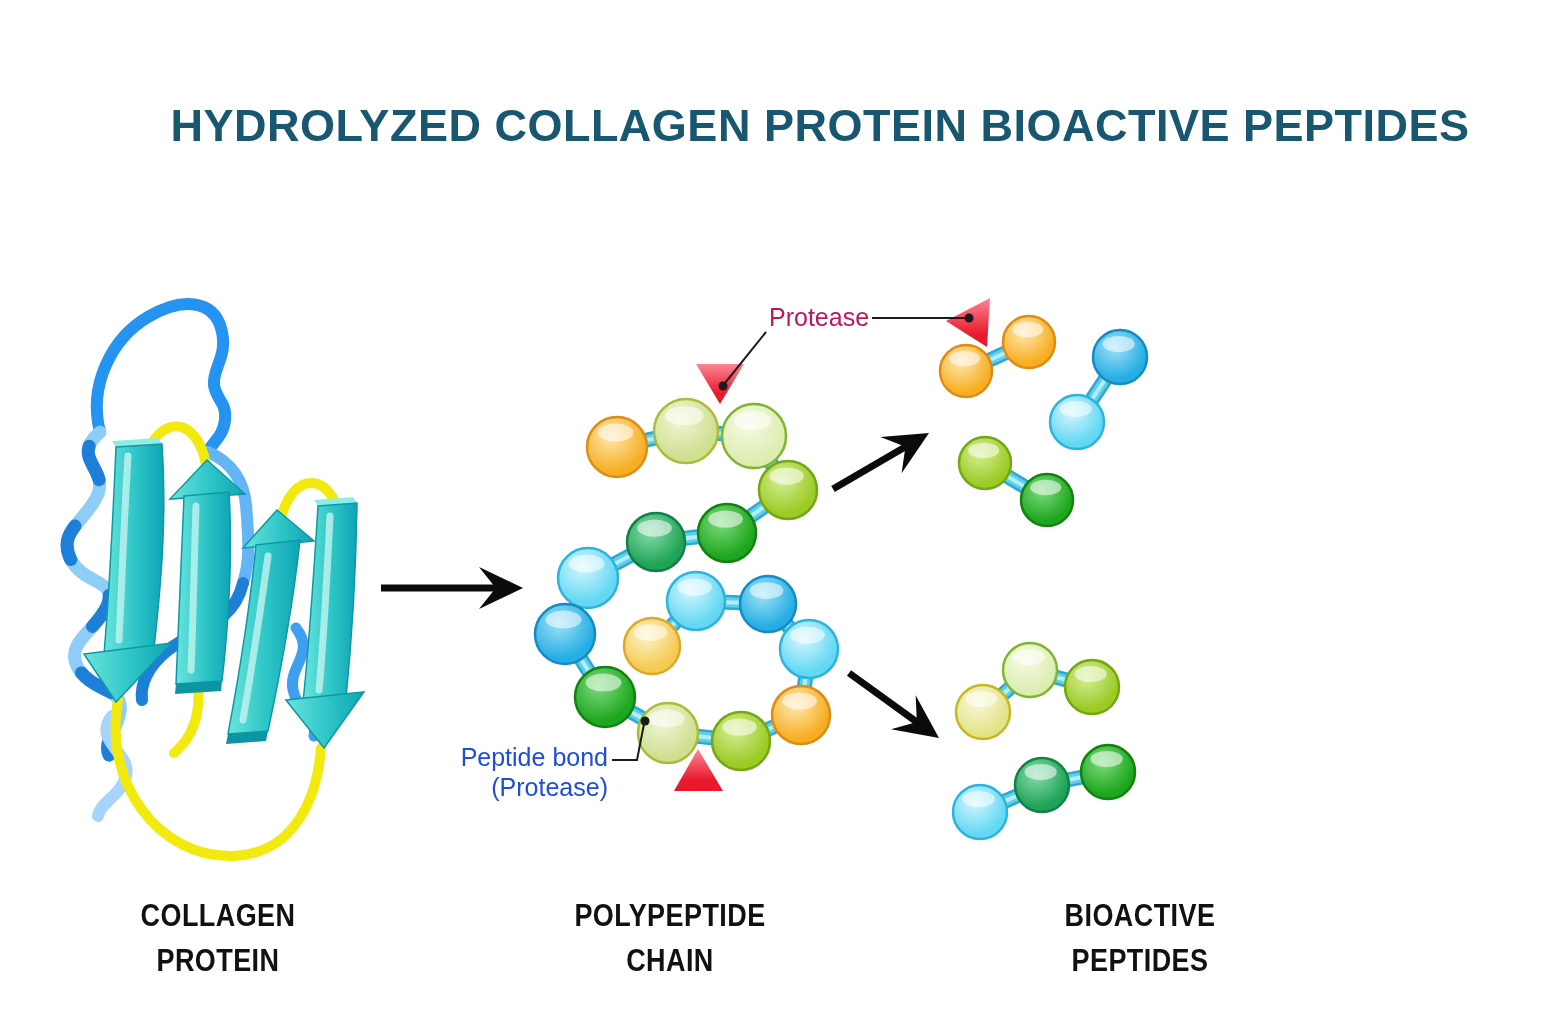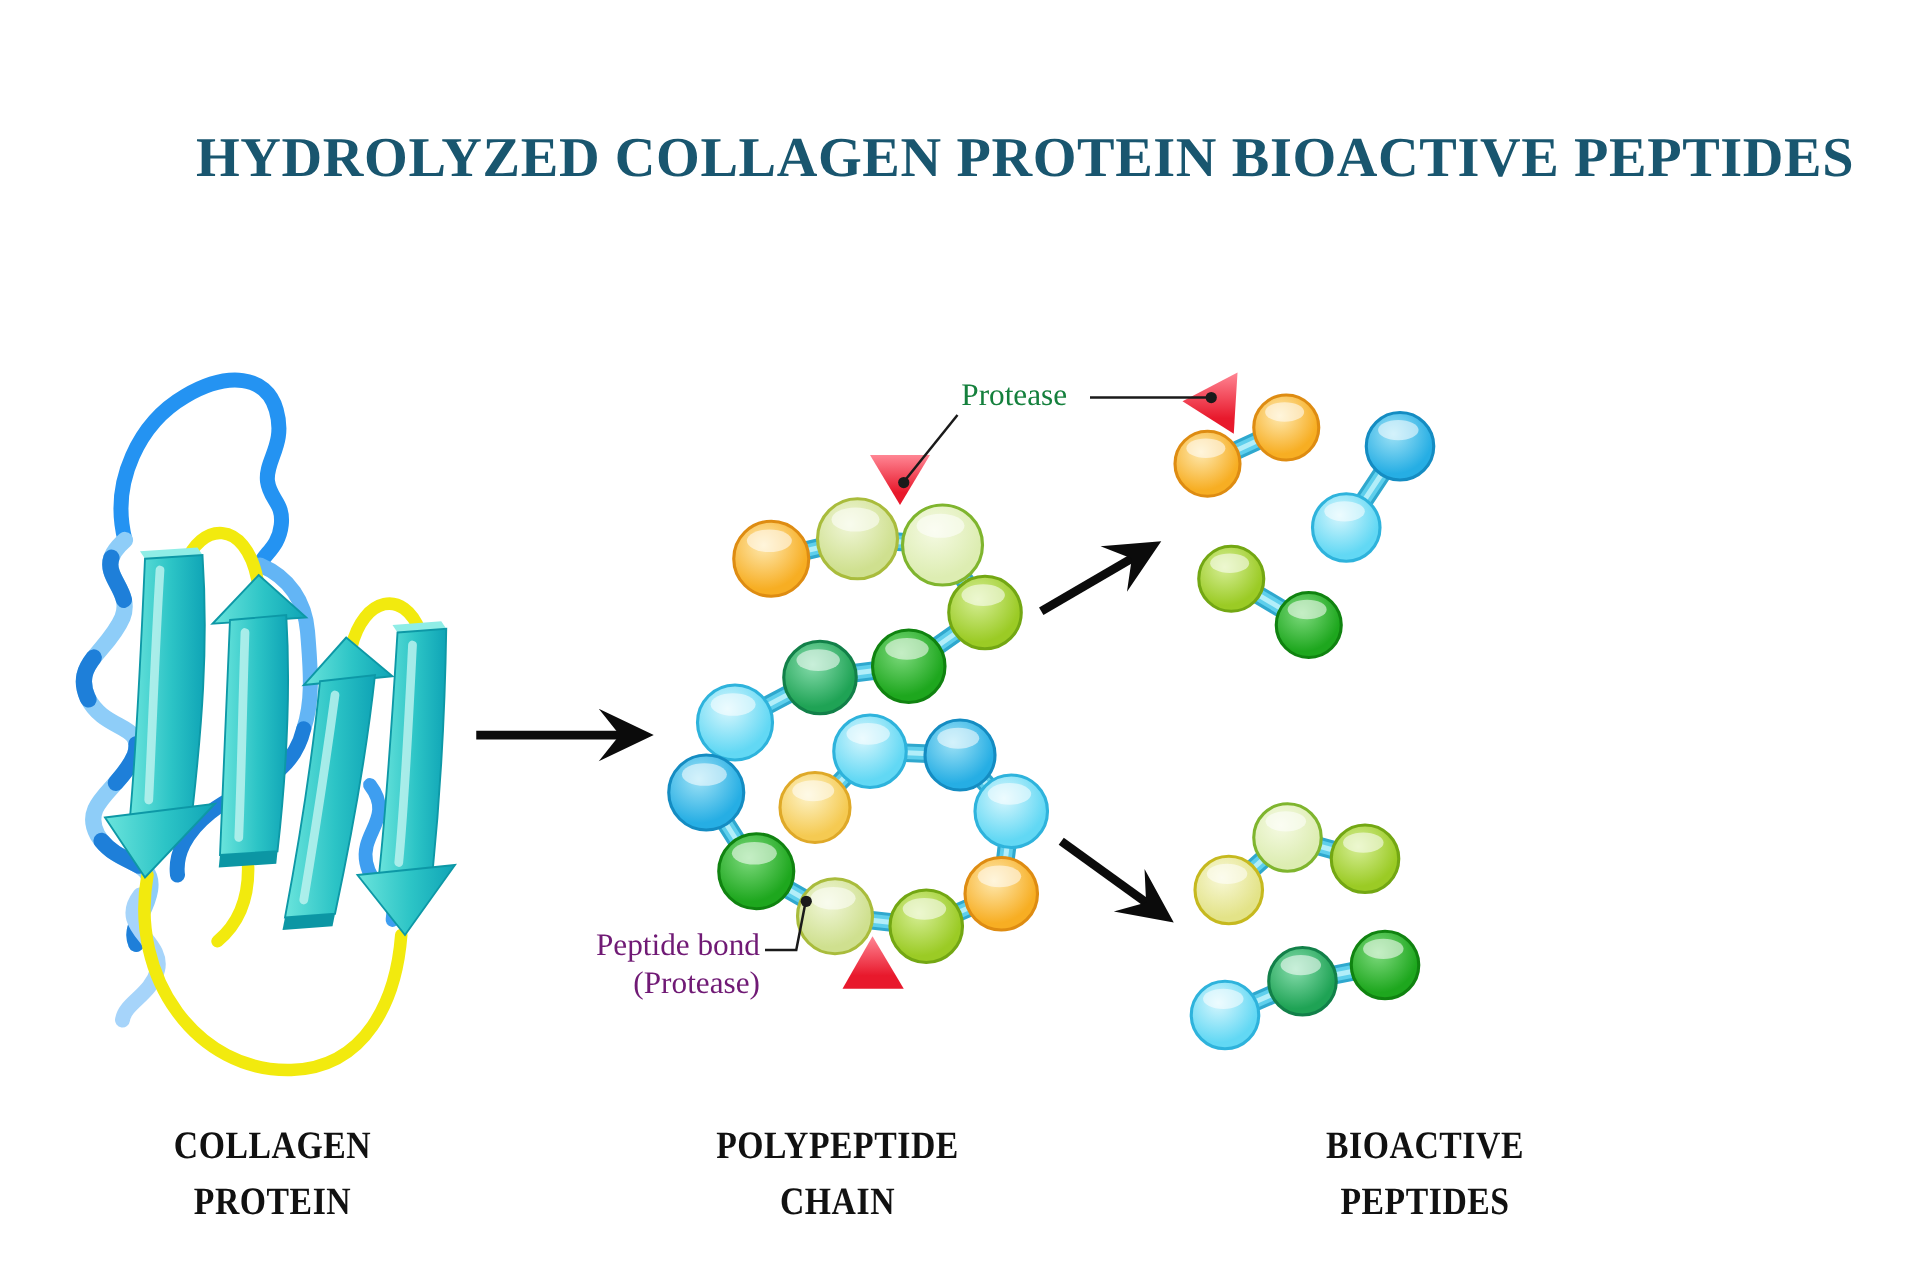--- a/index.html
+++ b/index.html
@@ -1,18 +1,18 @@
 <!DOCTYPE html>
 <html><head>
 <meta charset="utf-8">
 <style>
   html,body{margin:0;padding:0;background:#ffffff;}
   #canvas{
     position:relative;width:1544px;height:1018px;background:#ffffff;
-    overflow:hidden;font-family:Liberation Serif, serif;
+    overflow:hidden;font-family:Liberation Sans, sans-serif;
   }
   #art{position:absolute;left:0;top:0;width:1544px;height:1018px;}
   .title{
     position:absolute;top:100px;left:820px;transform:translateX(-50%);
     white-space:nowrap;font-size:45px;font-weight:bold;letter-spacing:0.5px;
   }
   .annot{position:absolute;font-size:25px;line-height:30px;}
   .annot-protease{left:769px;top:302px;white-space:nowrap;}
   .annot-peptide{left:408px;top:742px;width:200px;text-align:right;}
   .caption{
@@ -282,23 +282,23 @@
         <polygon points="523,588 479,609 495.72,588 479,567" fill="#0B0B0B"></polygon>
         <line x1="833" y1="489" x2="908.0965505982579" y2="445.1936788176829" stroke="#0B0B0B" stroke-width="7"></line>
         <polygon points="929,433 901.5750198964747,473.3096820419269 905.4361115834907,446.7456015762971 880.4124368244632,437.0309682041927" fill="#0B0B0B"></polygon>
         <line x1="849" y1="673" x2="919.3815626727229" y2="723.8311285969666" stroke="#0B0B0B" stroke-width="7"></line>
         <polygon points="939,738 891.0348123196737,729.2626794272456 916.8846706492512,722.0278176911258 915.6254155811367,695.2141518344507" fill="#0B0B0B"></polygon>
       </g>
   </svg>
 
   <div class="title" style="color: rgb(25, 86, 111);">HYDROLYZED COLLAGEN PROTEIN BIOACTIVE PEPTIDES</div>
 
-  <div class="annot annot-protease" style="color: #15803d;">Protease</div>
-
-  <div class="annot annot-peptide" style="color: #701a75;">
+  <div class="annot annot-protease" style="color: #be185d;">Protease</div>
+
+  <div class="annot annot-peptide" style="color: #1d4ed8;">
     <div>Peptide bond</div>
     <div>(Protease)</div>
   </div>
 
   <div class="caption" style="left: 58px; color: rgb(17, 17, 17);">
     <div>COLLAGEN</div>
     <div>PROTEIN</div>
   </div>
   <div class="caption" style="left: 510px; color: rgb(17, 17, 17);">
     <div>POLYPEPTIDE</div>

